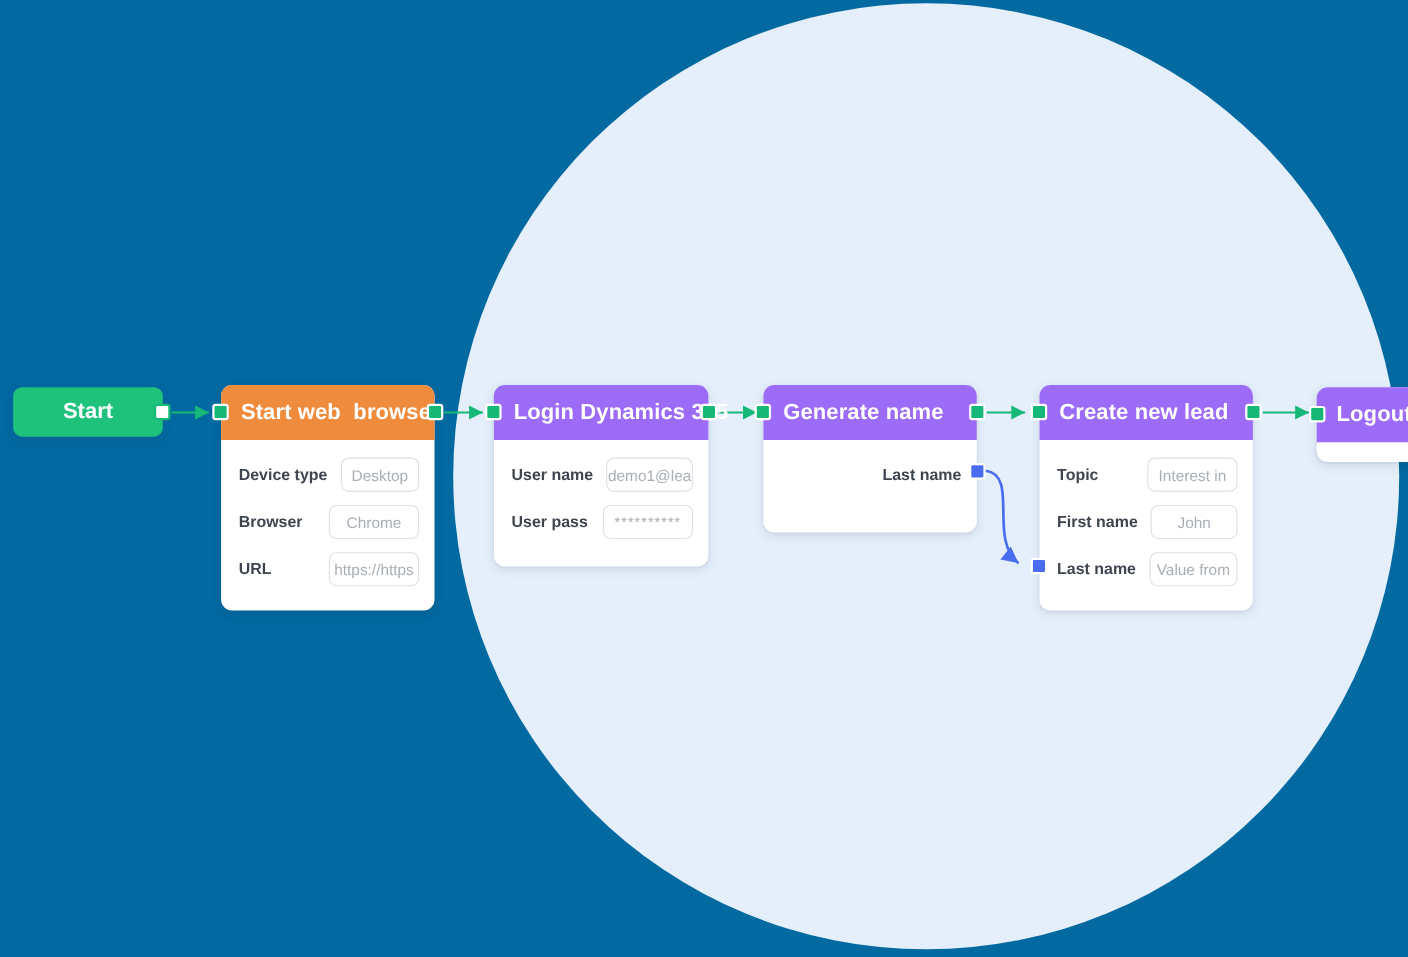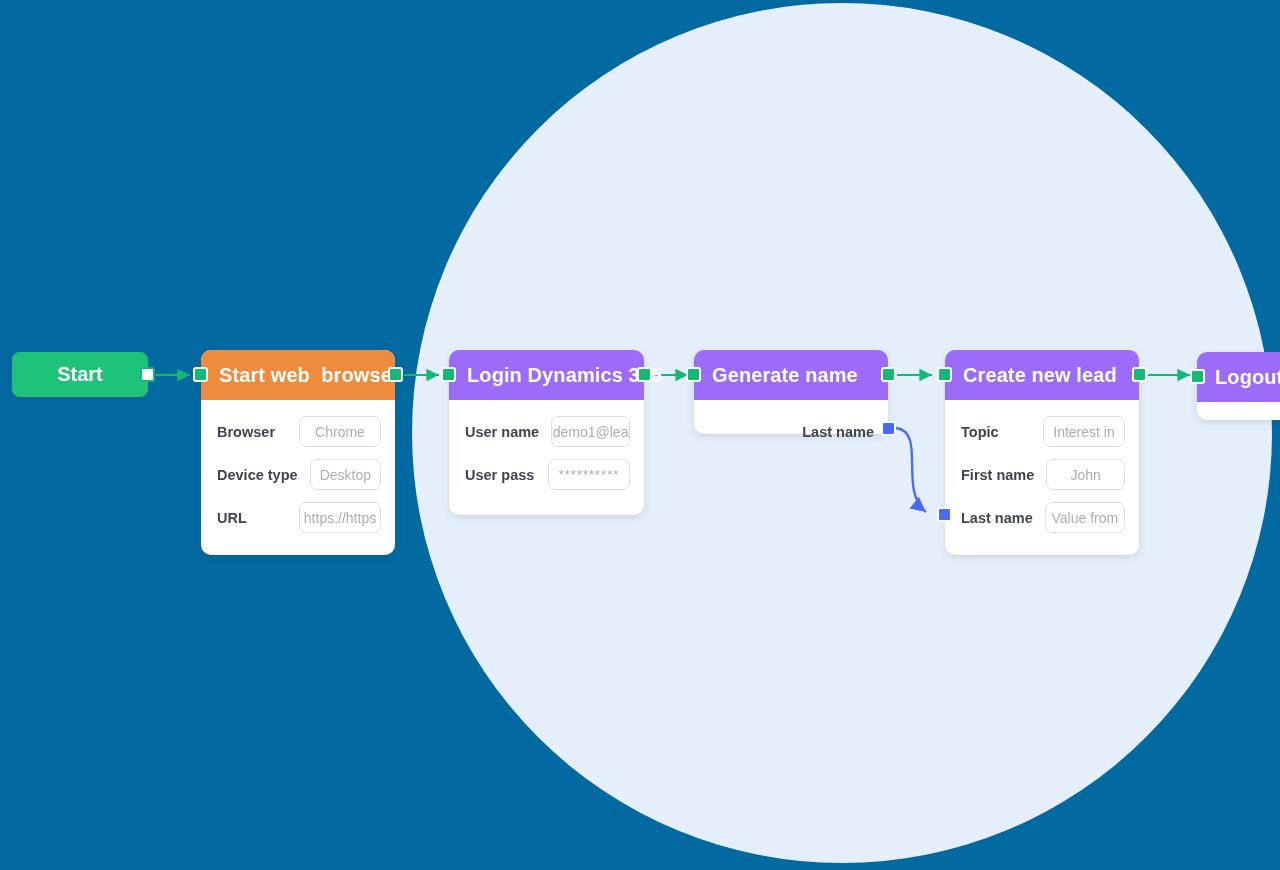--- a/index.html
+++ b/index.html
@@ -132,28 +132,28 @@
     <span>Start</span>
   </div>
   <div class="port out-hollow" style="left:140px; top:367px;"></div>
 
   <div class="node" id="node-browser" style="left:201px; top:350px; width:194px; height:205px;">
     <div class="node-header" style="background:#ef8b3c;">
       <span>Start web  browser</span>
     </div>
     <div class="node-body">
       <div class="row">
+        <span class="row-label">Device type</span>
+        <span class="field">Desktop</span>
+      </div>
+      <div class="row">
         <span class="row-label">Browser</span>
         <span class="field">Chrome</span>
       </div>
       <div class="row">
-        <span class="row-label">Device type</span>
-        <span class="field">Desktop</span>
-      </div>
-      <div class="row">
         <span class="row-label">URL</span>
         <span class="field">https://https</span>
       </div>
     </div>
   </div>
   <div class="port in-green" style="left:193px; top:367px;"></div>
   <div class="port out-green" style="left:388px; top:367px;"></div>
 
   <div class="node" id="node-login" style="left:449px; top:350px; width:195px; height:165px;">
     <div class="node-header" style="background:#9c6bf7;">
@@ -166,21 +166,21 @@
       </div>
       <div class="row">
         <span class="row-label">User pass</span>
         <span class="field pw">**********</span>
       </div>
     </div>
   </div>
   <div class="port in-green" style="left:441px; top:367px;"></div>
   <div class="port out-green" style="left:637px; top:367px;"></div>
 
-  <div class="node" id="node-generate" style="left:694px; top:350px; width:194px; height:84px;">
+  <div class="node" id="node-generate" style="left:694px; top:350px; width:194px; height:134px;">
     <div class="node-header" style="background:#9c6bf7;">
       <span>Generate name</span>
     </div>
     <div class="node-body">
       <div class="row">
         <span class="row-label right">Last name</span>
       </div>
     </div>
   </div>
   <div class="port in-green" style="left:686px; top:367px;"></div>

